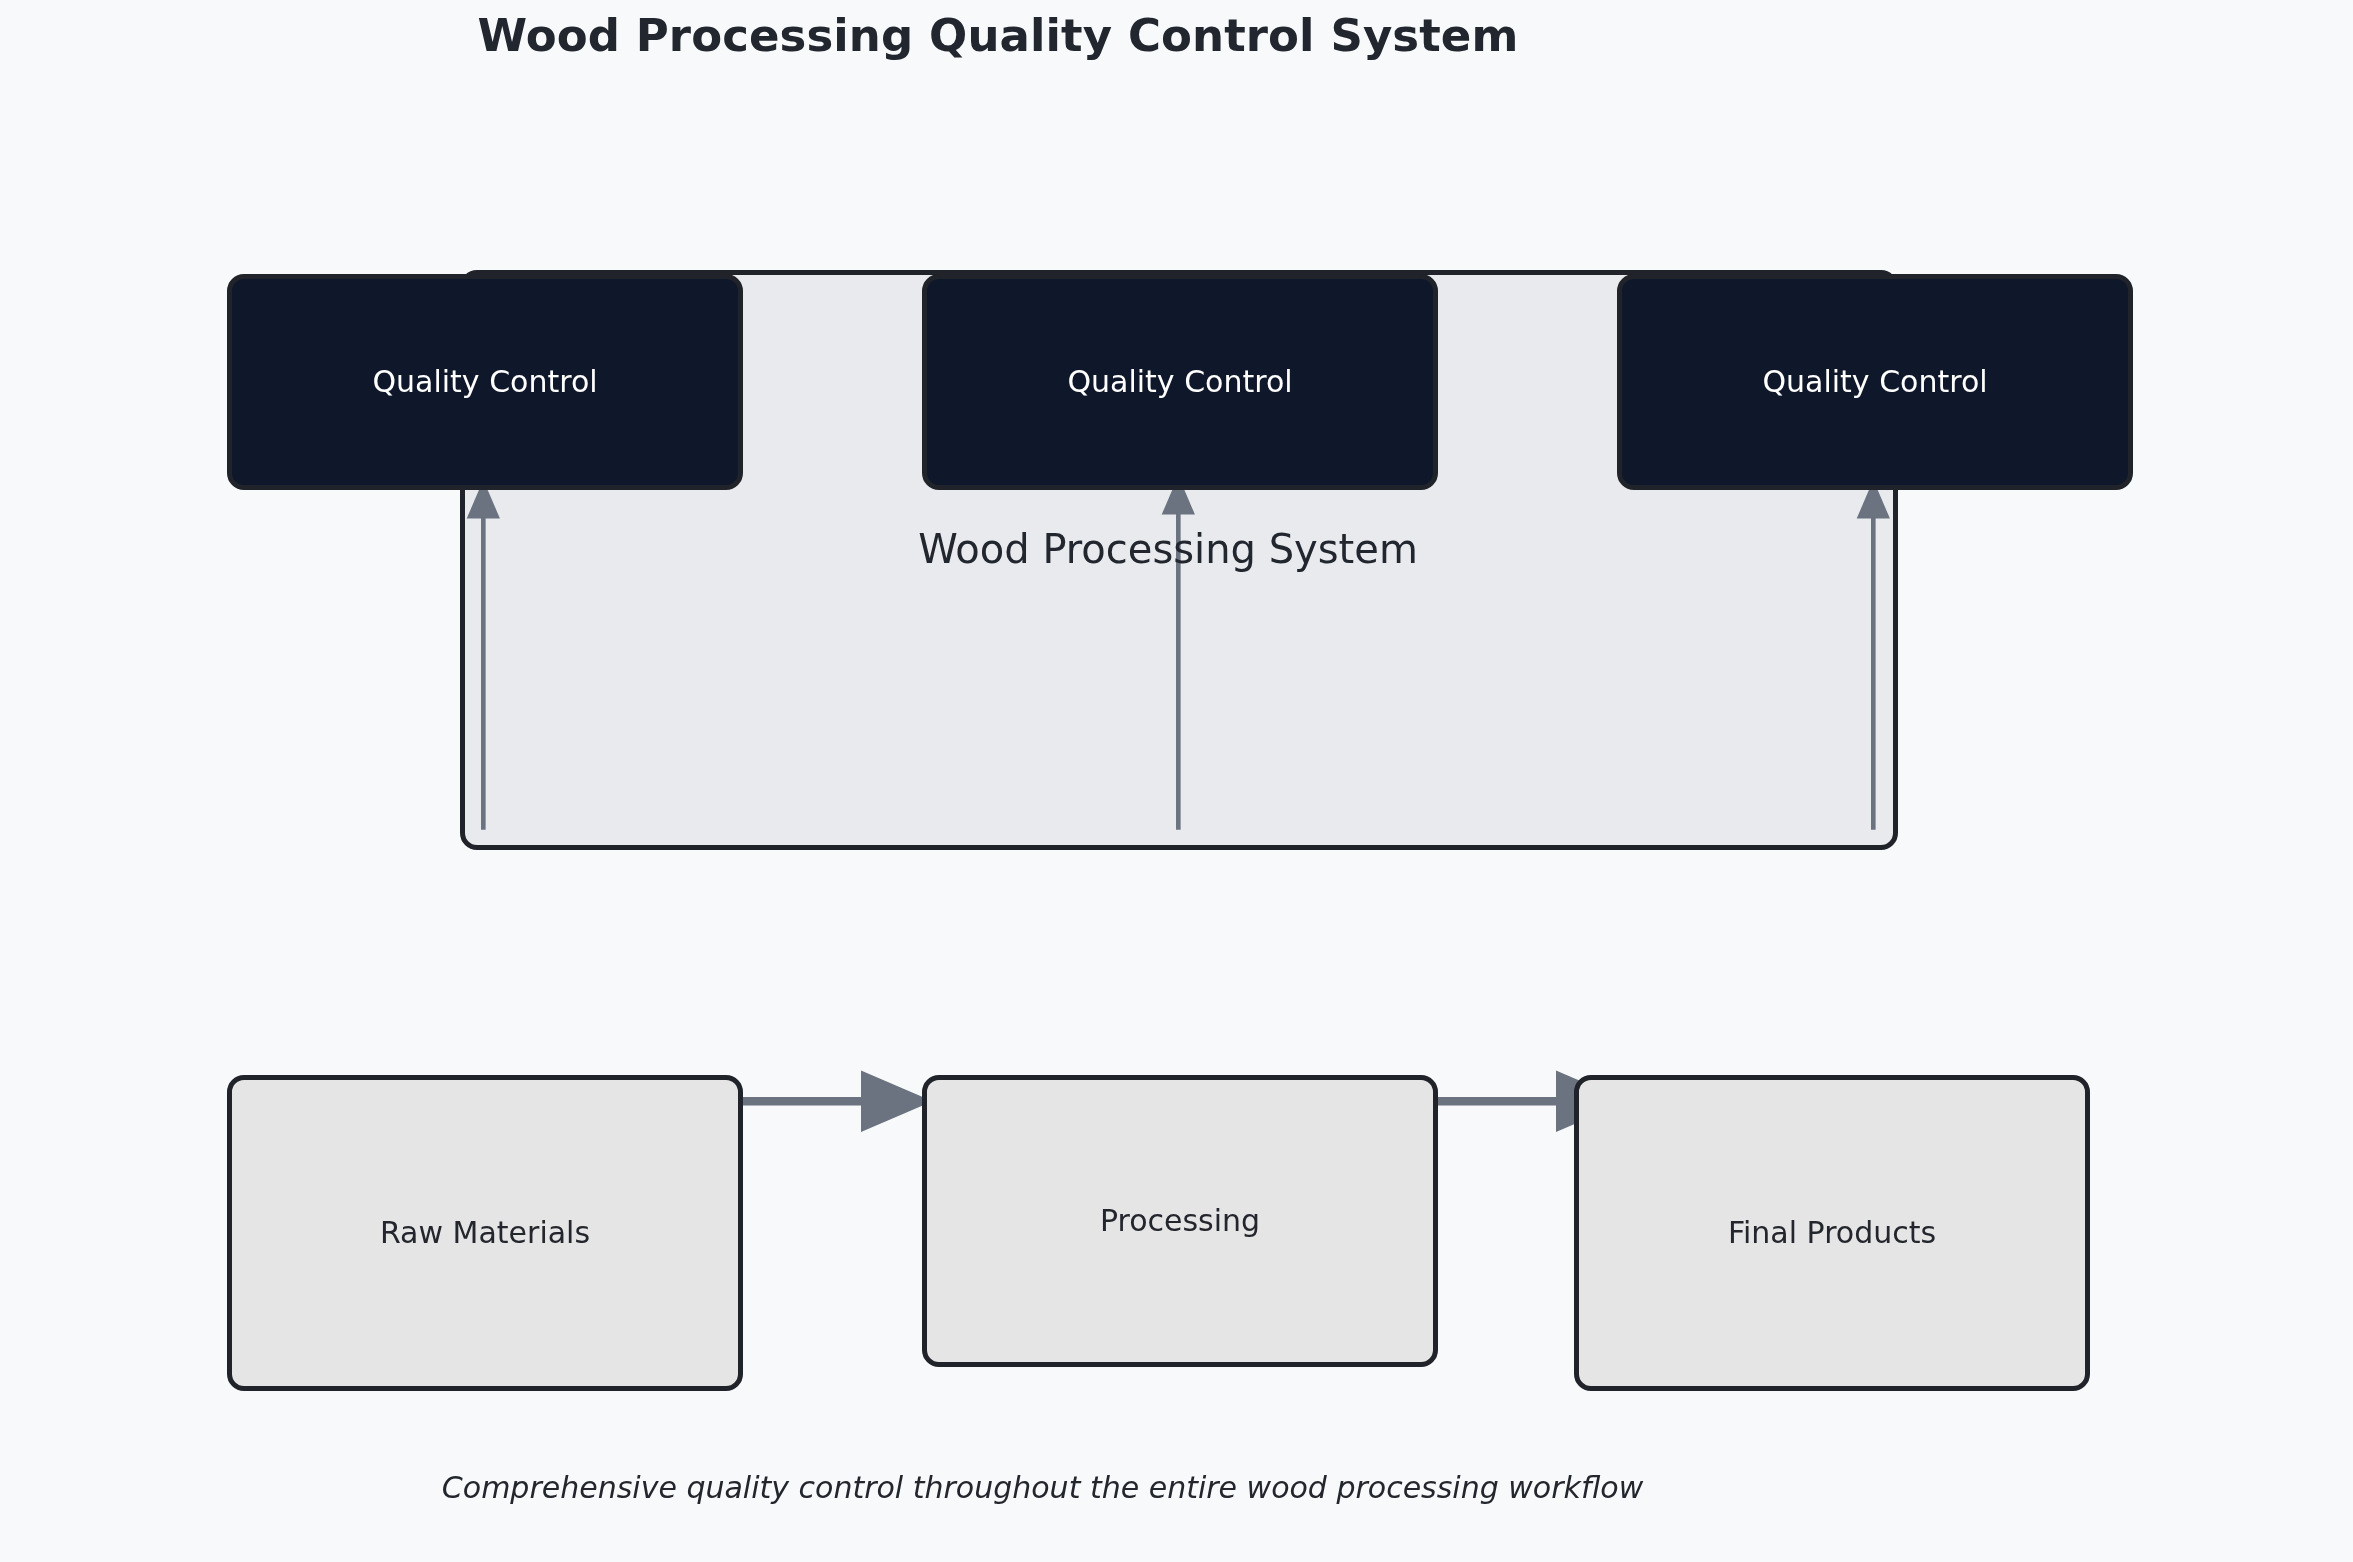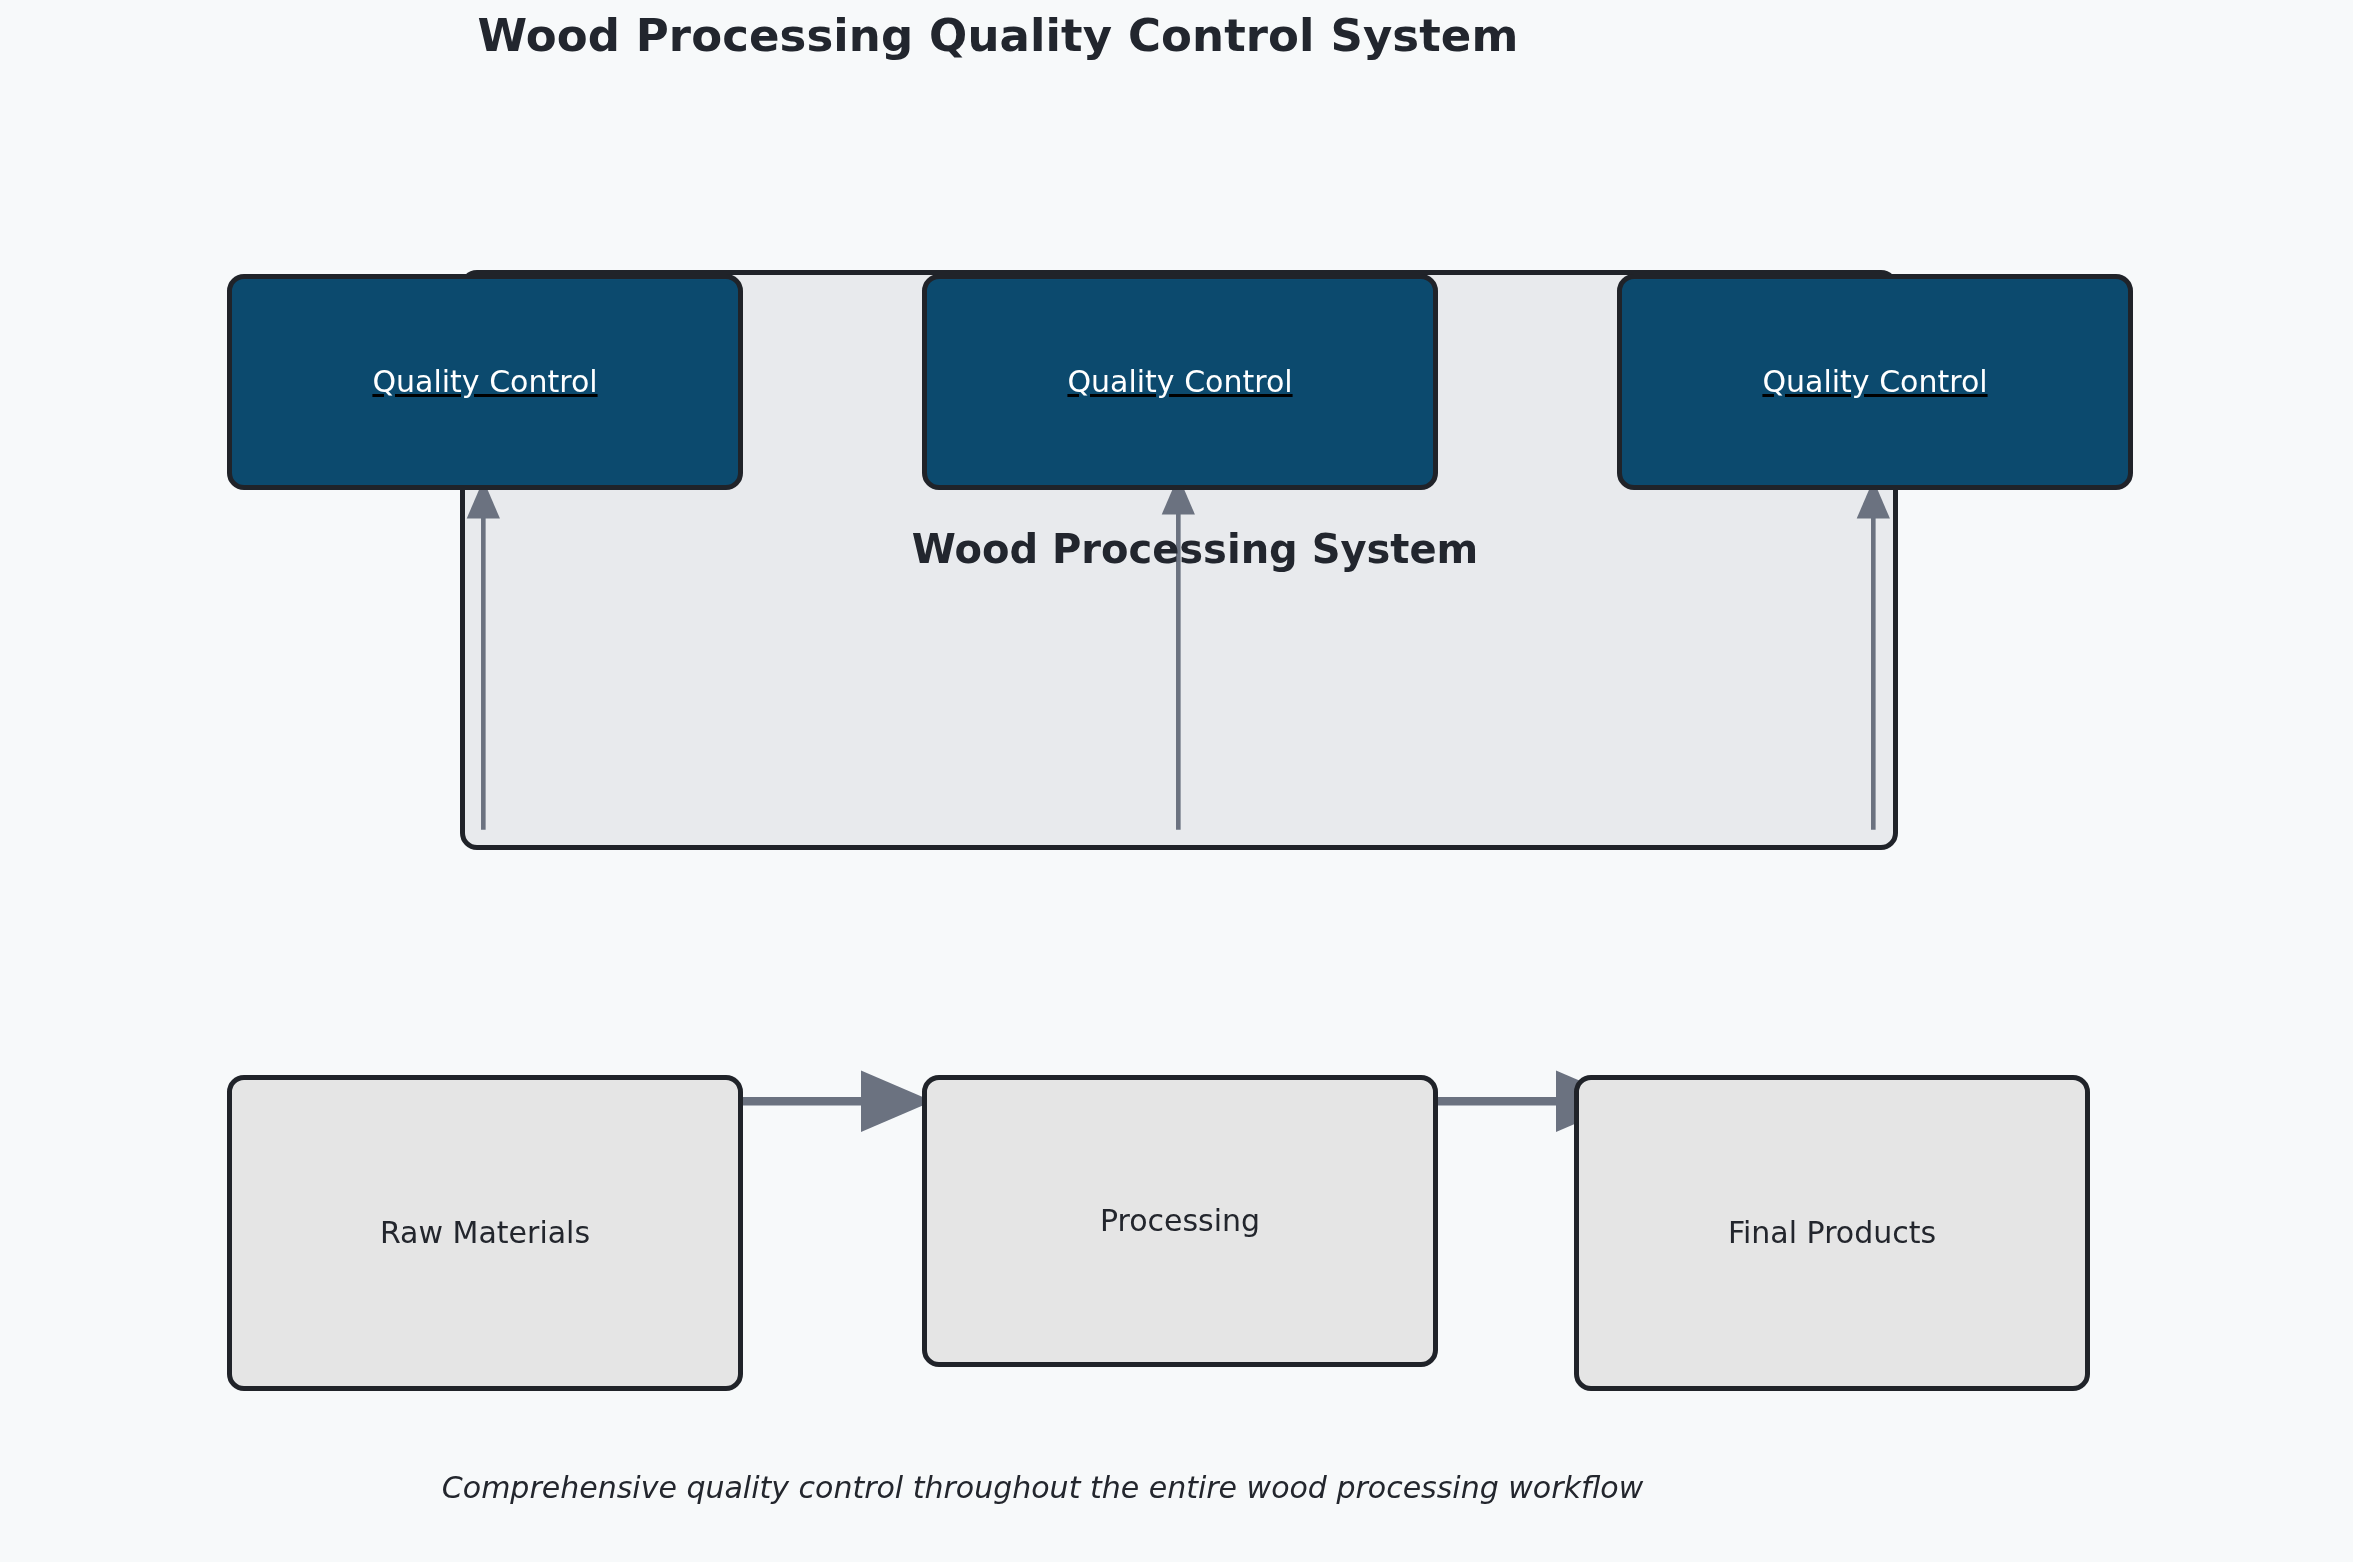--- a/index.html
+++ b/index.html
@@ -55,26 +55,26 @@
     top: 270px;
     width: 1438px;
     height: 580px;
     background: #e8eaed;
     border: 5.3px solid #202329;
     border-radius: 17px;
     box-sizing: border-box;
   }
   .subgraph-label {
     position: absolute;
-    left: 476px;
+    left: 449px;
     top: 527px;
     width: 1438px;
     text-align: center;
     font-size: 40px;
-    font-weight: 700;
+    font-weight: 400;
     color: #22262e;
     line-height: 1.1;
   }
 
   
   .edge-layer {
     position: absolute;
     left: 0;
     top: 0;
     width: 2354px;
@@ -98,22 +98,21 @@
     text-align: center;
     white-space: nowrap;
   }
   .node.plain {
     background: #e5e5e5;
   }
   .node.plain .node-label {
     color: #23262d;
   }
   .node.qc {
-    background: #0c4a6e;
-    text-decoration: underline;
+    background: #0f172a;
   }
   .node.qc .node-label {
     color: #ffffff;
   }
 
   
   .qc1 { left: 227px;  top: 274px; width: 516px; height: 216px; }
   .qc2 { left: 922px; top: 274px; width: 516px; height: 216px; }
   .qc3 { left: 1617px; top: 274px; width: 516px; height: 216px; }
 

